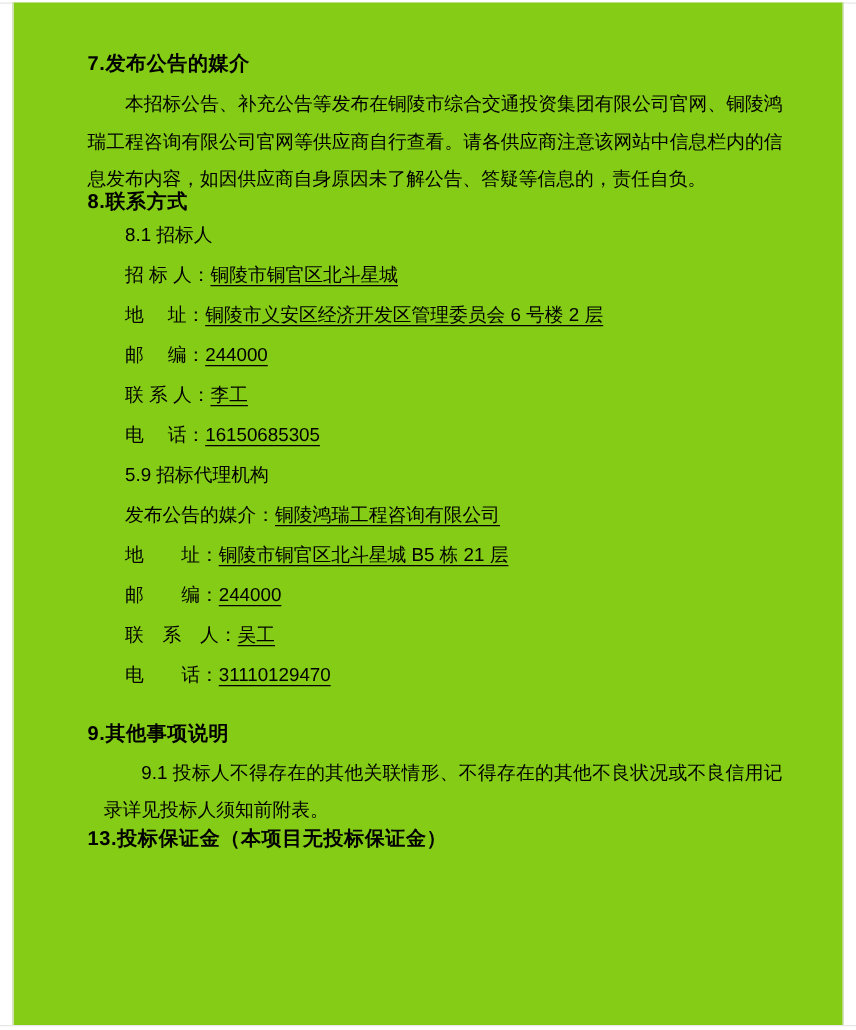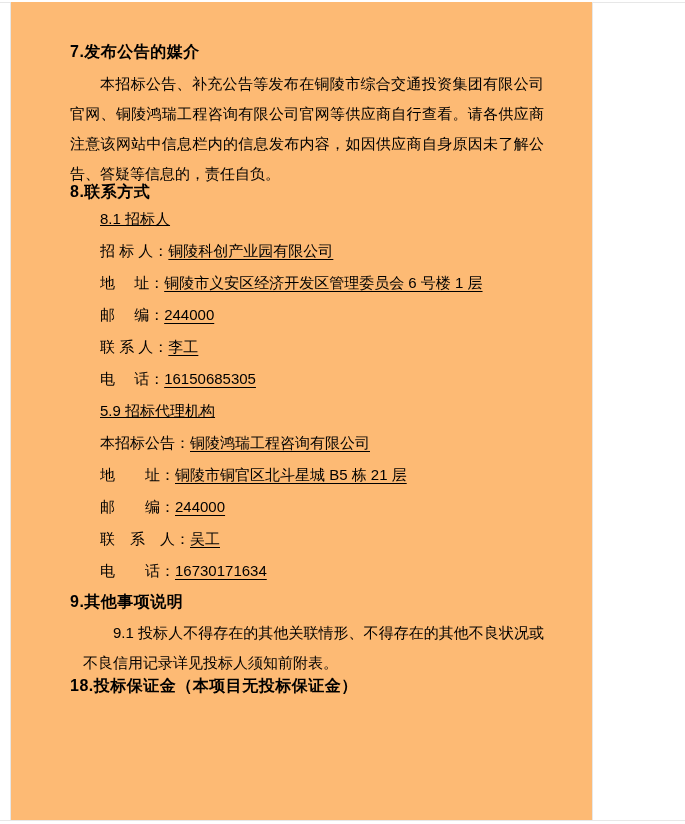--- a/index.html
+++ b/index.html
@@ -12,47 +12,46 @@
     color: #000000;
   }
   .edge-line {
     position: absolute; left: 0; width: 685px; height: 0;
     border-top: 1px solid #e7e7e7;
   }
   .edge-top { top: 2px; }
   .edge-bottom { top: 820px; }
   .page {
     position: absolute; top: 2px; left: 10px;
-    width: 583px; height: 818px;
+    width: 665px; height: 818px;
     box-sizing: border-box;
     border-left: 1px solid #e7e7e7;
     border-right: 1px solid #e7e7e7;
-    background: #fdba74;
+    background: #84cc16;
   }
   .content { padding: 39px 48px 0 59px; }
   .h {
     font-size: 16px; font-weight: bold;
     line-height: 22px;
     letter-spacing: 0.5px;
   }
   .h8  { margin-top: -8px; }
-  .h9  { margin-top: 4px; }
+  .h9  { margin-top: 20px; }
   .h10 { margin-top: -3px; }
   .para {
     font-size: 15px; line-height: 30px;
     text-align: justify;
     text-justify: inter-character;
   }
   .indent { text-indent: 2em; }
   .p7 { margin-top: 6px; }
   .p9 { margin-top: 5px; margin-left: 13px; }
   .sub {
     font-size: 15px; line-height: 32px;
     padding-left: 30px;
-    text-decoration: underline;
   }
   .field {
     font-size: 15px; line-height: 32px;
     padding-left: 30px;
   }
   .lbl { white-space: pre; }
   .val {
     text-decoration: underline;
     text-underline-offset: 3px;
     text-decoration-thickness: 1px;
@@ -67,33 +66,33 @@
 <div class="page">
   <div class="content">
 
     <div class="h">7.发布公告的媒介</div>
     <div class="para indent p7">本招标公告、补充公告等发布在铜陵市综合交通投资集团有限公司官网、铜陵鸿瑞工程咨询有限公司官网等供应商自行查看。请各供应商注意该网站中信息栏内的信息发布内容，如因供应商自身原因未了解公告、答疑等信息的，责任自负。</div>
 
     <div class="h h8">8.联系方式</div>
 
     <div class="sub">8.1 招标人</div>
 
-    <div class="field"><span class="lbl">招 标 人：</span><span class="val">铜陵科创产业园有限公司</span></div>
-    <div class="field"><span class="lbl">地　 址：</span><span class="val">铜陵市义安区经济开发区管理委员会 6 号楼 1 层</span></div>
+    <div class="field"><span class="lbl">招 标 人：</span><span class="val">铜陵市铜官区北斗星城</span></div>
+    <div class="field"><span class="lbl">地　 址：</span><span class="val">铜陵市义安区经济开发区管理委员会 6 号楼 2 层</span></div>
     <div class="field"><span class="lbl">邮　 编：</span><span class="val">244000</span></div>
     <div class="field"><span class="lbl">联 系 人：</span><span class="val">李工</span></div>
     <div class="field"><span class="lbl">电　 话：</span><span class="val">16150685305</span></div>
 
     <div class="sub">5.9 招标代理机构</div>
 
-    <div class="field"><span class="lbl">本招标公告：</span><span class="val">铜陵鸿瑞工程咨询有限公司</span></div>
+    <div class="field"><span class="lbl">发布公告的媒介：</span><span class="val">铜陵鸿瑞工程咨询有限公司</span></div>
     <div class="field"><span class="lbl">地　　址：</span><span class="val">铜陵市铜官区北斗星城 B5 栋 21 层</span></div>
     <div class="field"><span class="lbl">邮　　编：</span><span class="val">244000</span></div>
     <div class="field"><span class="lbl">联　系　人：</span><span class="val">吴工</span></div>
-    <div class="field"><span class="lbl">电　　话：</span><span class="val">16730171634</span></div>
+    <div class="field"><span class="lbl">电　　话：</span><span class="val">31110129470</span></div>
 
     <div class="h h9">9.其他事项说明</div>
     <div class="para indent p9">9.1 投标人不得存在的其他关联情形、不得存在的其他不良状况或不良信用记录详见投标人须知前附表。</div>
 
-    <div class="h h10">18.投标保证金（本项目无投标保证金）</div>
+    <div class="h h10">13.投标保证金（本项目无投标保证金）</div>
 
   </div>
 </div>
 
 </body></html>

